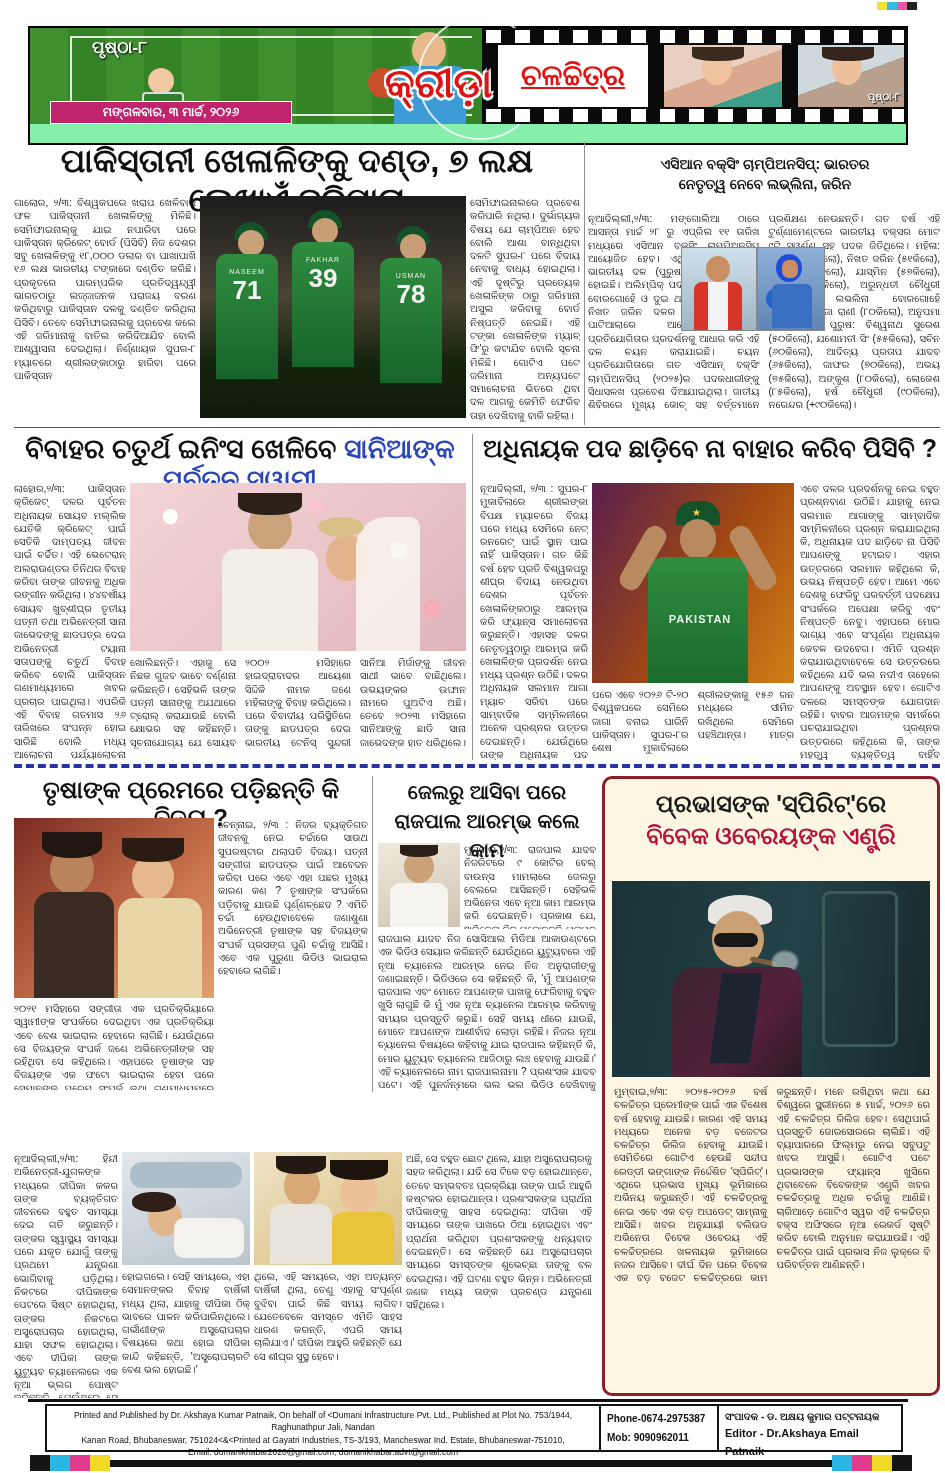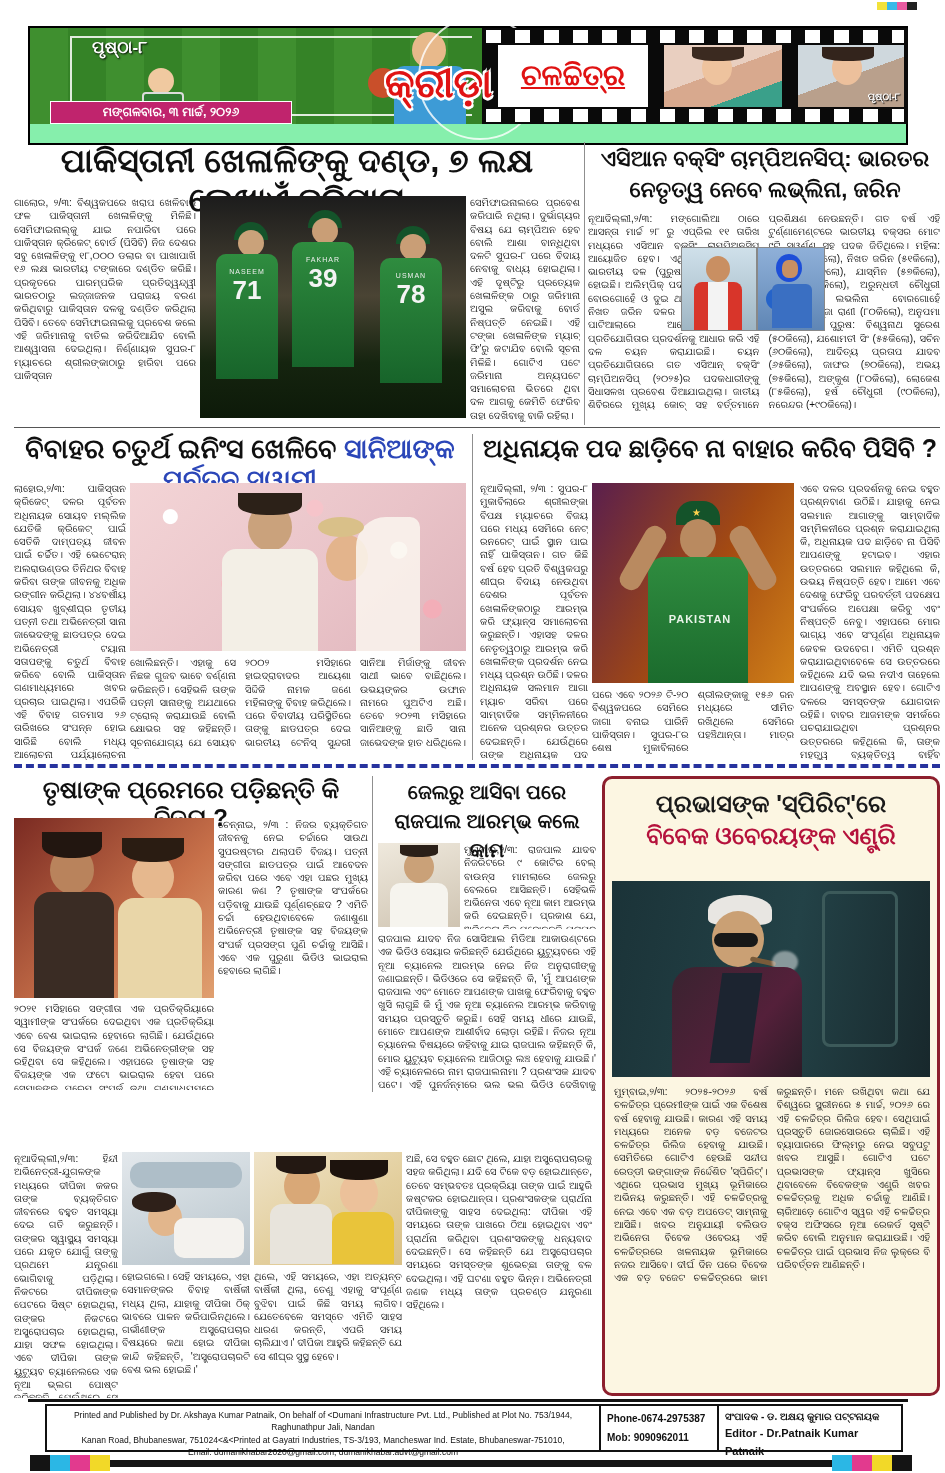--- a/index.html
+++ b/index.html
@@ -118,21 +118,21 @@
     <div class="jersey" style="left:180px;top:62px;">
       <span class="jname">USMAN</span>
       <span class="jnum">78</span>
     </div>
   </div>
 
   <div class="abs txt" style="left:470px;top:196px;width:110px;height:228px;">ସେମିଫାଇନାଲରେ ପ୍ରବେଶ କରିପାରି ନଥିଲା। ଦୁର୍ଭାଗ୍ୟର ବିଷୟ ଯେ ଚାମ୍ପିଅନ ହେବ ବୋଲି ଆଶା ବାନ୍ଧିଥିବା ଦଳଟି ସୁପର-୮ ପରେ ବିଦାୟ ନେବାକୁ ବାଧ୍ୟ ହୋଇଥିଲା। ଏହି ଦୃଷ୍ଟିରୁ ପ୍ରତ୍ୟେକ ଖେଳାଳିଙ୍କ ଠାରୁ ଜରିମାନା ଅସୁଲ କରିବାକୁ ବୋର୍ଡ ନିଷ୍ପତ୍ତି ନେଇଛି। ଏହି ଟଙ୍କା ଖେଳାଳିଙ୍କ ମ୍ୟାଚ୍ ଫି'ରୁ କଟାଯିବ ବୋଲି ସୂଚନା ମିଳିଛି। ଗୋଟିଏ ପଟେ ଜରିମାନା ଅନ୍ୟପଟେ ସମାଲୋଚନା ଭିତରେ ଥିବା ଦଳ ଆଗକୁ କେମିତି ଫେରିବ ତାହା ଦେଖିବାକୁ ବାକି ରହିଲା।</div>
 
   <div class="vline" style="left:584px;top:142px;height:283px;"></div>
 
-  <div class="abs h-big" style="left:590px;top:144px;width:350px;font-size:22px;line-height:1.4;">
+  <div class="abs h-big" style="left:590px;top:155px;width:350px;font-size:14px;line-height:1.4;">
     <div>ଏସିଆନ ବକ୍ସିଂ ଚାମ୍ପିଅନସିପ୍: ଭାରତର</div>
     <div>ନେତୃତ୍ୱ ନେବେ ଲଭ୍‌ଲିନା, ଜରିନ</div>
   </div>
   <div class="abs txt cols2" style="left:588px;top:212px;width:352px;height:213px;">ନୂଆଦିଲ୍ଲୀ,୨/୩: ମଙ୍ଗୋଲିଆ ଠାରେ ଆସନ୍ତା ମାର୍ଚ୍ଚ ୨୮ ରୁ ଏପ୍ରିଲ ୧୧ ତାରିଖ ମଧ୍ୟରେ ଏସିଆନ ବକ୍ସିଂ ଚାମ୍ପିଅନସିପ୍ ଆୟୋଜିତ ହେବ। ଏଥିପାଇଁ ୨୦ ଜଣିଆ ଭାରତୀୟ ଦଳ (ପୁରୁଷ, ମହିଳା) ଘୋଷଣା ହୋଇଛି। ଅଲିମ୍ପିକ୍ ପଦକ ବିଜେତା ଲଭଲିନା ବୋରଗୋହେଁ ଓ ଦୁଇ ଥର ବିଶ୍ୱ ଚାମ୍ପିଅନ୍ ନିଖତ ଜରିନ ଦଳର ନେତୃତ୍ୱ ନେବେ। ପାଟିଆଲାରେ ଆୟୋଜିତ ଚୟନ ପ୍ରତିଯୋଗିତାର ପ୍ରଦର୍ଶନକୁ ଆଧାର କରି ଏହି ଦଳ ଚୟନ କରାଯାଇଛି। ଚୟନ ପ୍ରତିଯୋଗିତାରେ ଗତ ଏସିଆନ୍ ବକ୍ସିଂ ଚାମ୍ପିଅନସିପ୍ (୨୦୨୫)ର ପଦକଧାରୀଙ୍କୁ ସିଧାସଳଖ ପ୍ରବେଶ ଦିଆଯାଇଥିଲା। ଜାତୀୟ ଶିବିରରେ ମୁଖ୍ୟ କୋଚ୍ ସହ ବର୍ତ୍ତମାନେ ପ୍ରଶିକ୍ଷଣ ନେଉଛନ୍ତି। ଗତ ବର୍ଷ ଏହି ଟୁର୍ଣ୍ଣାମେଣ୍ଟରେ ଭାରତୀୟ ବକ୍ସର ମୋଟ ୯ଟି ସ୍ୱର୍ଣ୍ଣ ସହ ପଦକ ଜିତିଥିଲେ। ମହିଳା: ମୀନାକ୍ଷୀ (୪୮କିଲୋ), ନିଖତ ଜରିନ (୫୧କିଲୋ), ପ୍ରୀତି (୫୪କିଲୋ), ଯାସ୍ମିନ (୫୭କିଲୋ), ପ୍ରିୟା (୬୦କିଲୋ), ଅରୁନ୍ଧତୀ ଚୌଧୁରୀ (୬୬କିଲୋ), ଲଭଲିନା ବୋରଗୋହେଁ (୭୫କିଲୋ), ପୂଜା ରାଣୀ (୮୦କିଲୋ), ଅନୁପମା (+୮୦କିଲୋ)। ପୁରୁଷ: ବିଶ୍ୱନାଥ ସୁରେଶ (୫୦କିଲୋ), ଯଶୋମତୀ ସିଂ (୫୫କିଲୋ), ସଚିନ (୬୦କିଲୋ), ଆଦିତ୍ୟ ପ୍ରତାପ ଯାଦବ (୬୫କିଲୋ), ଜାଫର (୭୦କିଲୋ), ଅଭୟ (୭୫କିଲୋ), ଅଙ୍କୁଶ (୮୦କିଲୋ), ଲୋକେଶ (୮୫କିଲୋ), ହର୍ଷ ଚୌଧୁରୀ (୯୦କିଲୋ), ନରେନ୍ଦର (+୯୦କିଲୋ)।</div>
   <div class="photo" style="left:681px;top:247px;width:74px;height:82px;background:linear-gradient(180deg,#cfe0ea,#9fb6c4);border:1px solid #888;">
     <div class="head" style="left:24px;top:8px;width:24px;height:26px;background:#c98f62;"></div>
     <div class="abs" style="left:12px;top:34px;width:48px;height:48px;background:linear-gradient(90deg,#d8352a 0 30%,#f3f3f3 30% 70%,#d8352a 70%);border-radius:8px 8px 0 0;"></div>
   </div>
   <div class="photo" style="left:757px;top:247px;width:66px;height:82px;background:linear-gradient(180deg,#8fb0d8,#5f86b5);border:1px solid #888;">
     <div class="head" style="left:18px;top:6px;width:26px;height:28px;background:#1d4ed8;"></div>
@@ -248,21 +248,21 @@
       <div>Printed and Published by Dr. Akshaya Kumar Patnaik, On behalf of &lt;Dumani Infrastructure Pvt. Ltd., Published at Plot No. 753/1944, Raghunathpur Jali, Nandan</div>
       <div>Kanan Road, Bhubaneswar, 751024&lt;&amp;&lt;Printed at Gayatri Industries, TS-3/193, Mancheswar Ind. Estate, Bhubaneswar-751010,</div>
       <div>Email: dumanikhabar2020@gmail.com, dumanikhabar.advt@gmail.com</div>
     </div>
     <div class="fcell fcell2">
       <div>Phone-0674-2975387</div>
       <div>Mob: 9090962011</div>
     </div>
     <div class="fcell fcell3">
       <div style="font-size:10px;">ସଂପାଦକ - ଡ. ଅକ୍ଷୟ କୁମାର ପଟ୍ଟନାୟକ</div>
-      <div>Editor - Dr.Patnaik Kumar Patnaik</div>
+      <div>Editor - Dr.Akshaya Email Patnaik</div>
     </div>
   </div>
 
   <div class="regbar">
     <div class="sq" style="background:#141414"></div>
     <div class="sq" style="background:#2bb7e5"></div>
     <div class="sq" style="background:#e23a8e"></div>
     <div class="sq" style="background:#f2d928"></div>
     <div class="bar"></div>
     <div class="sq" style="background:#2bb7e5"></div>

